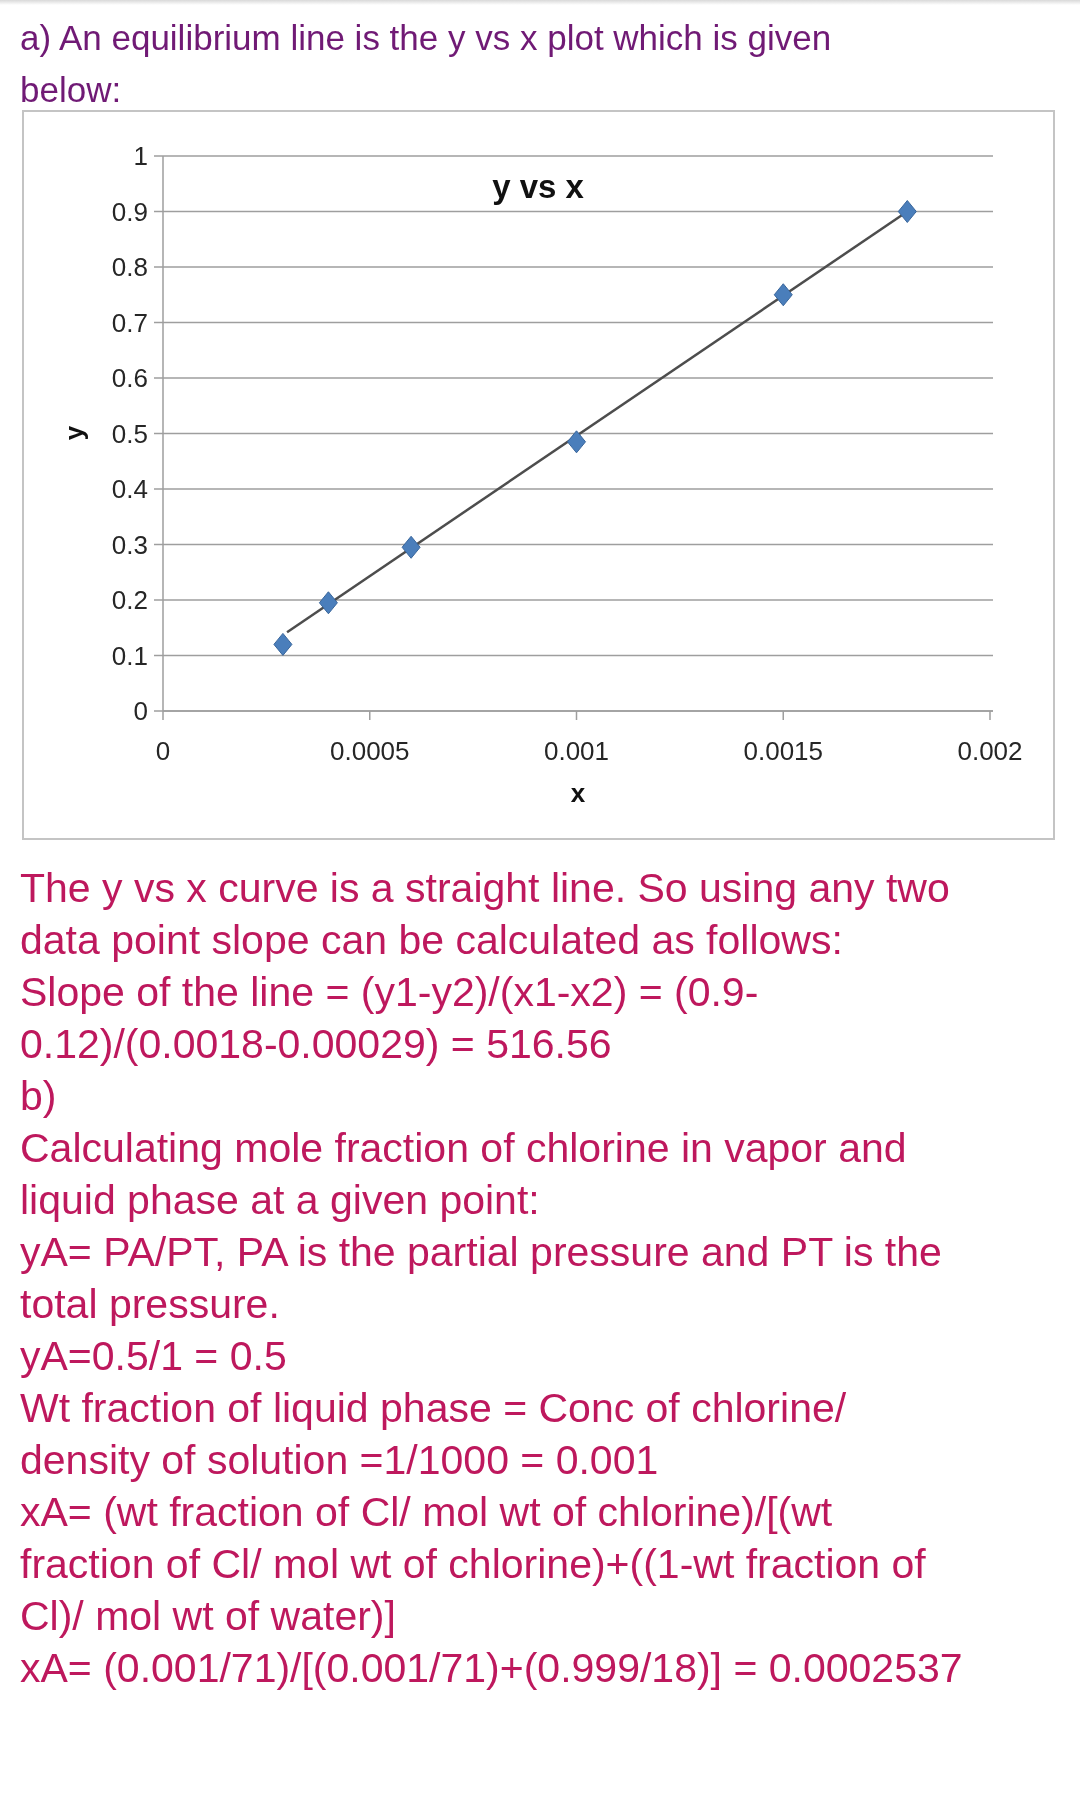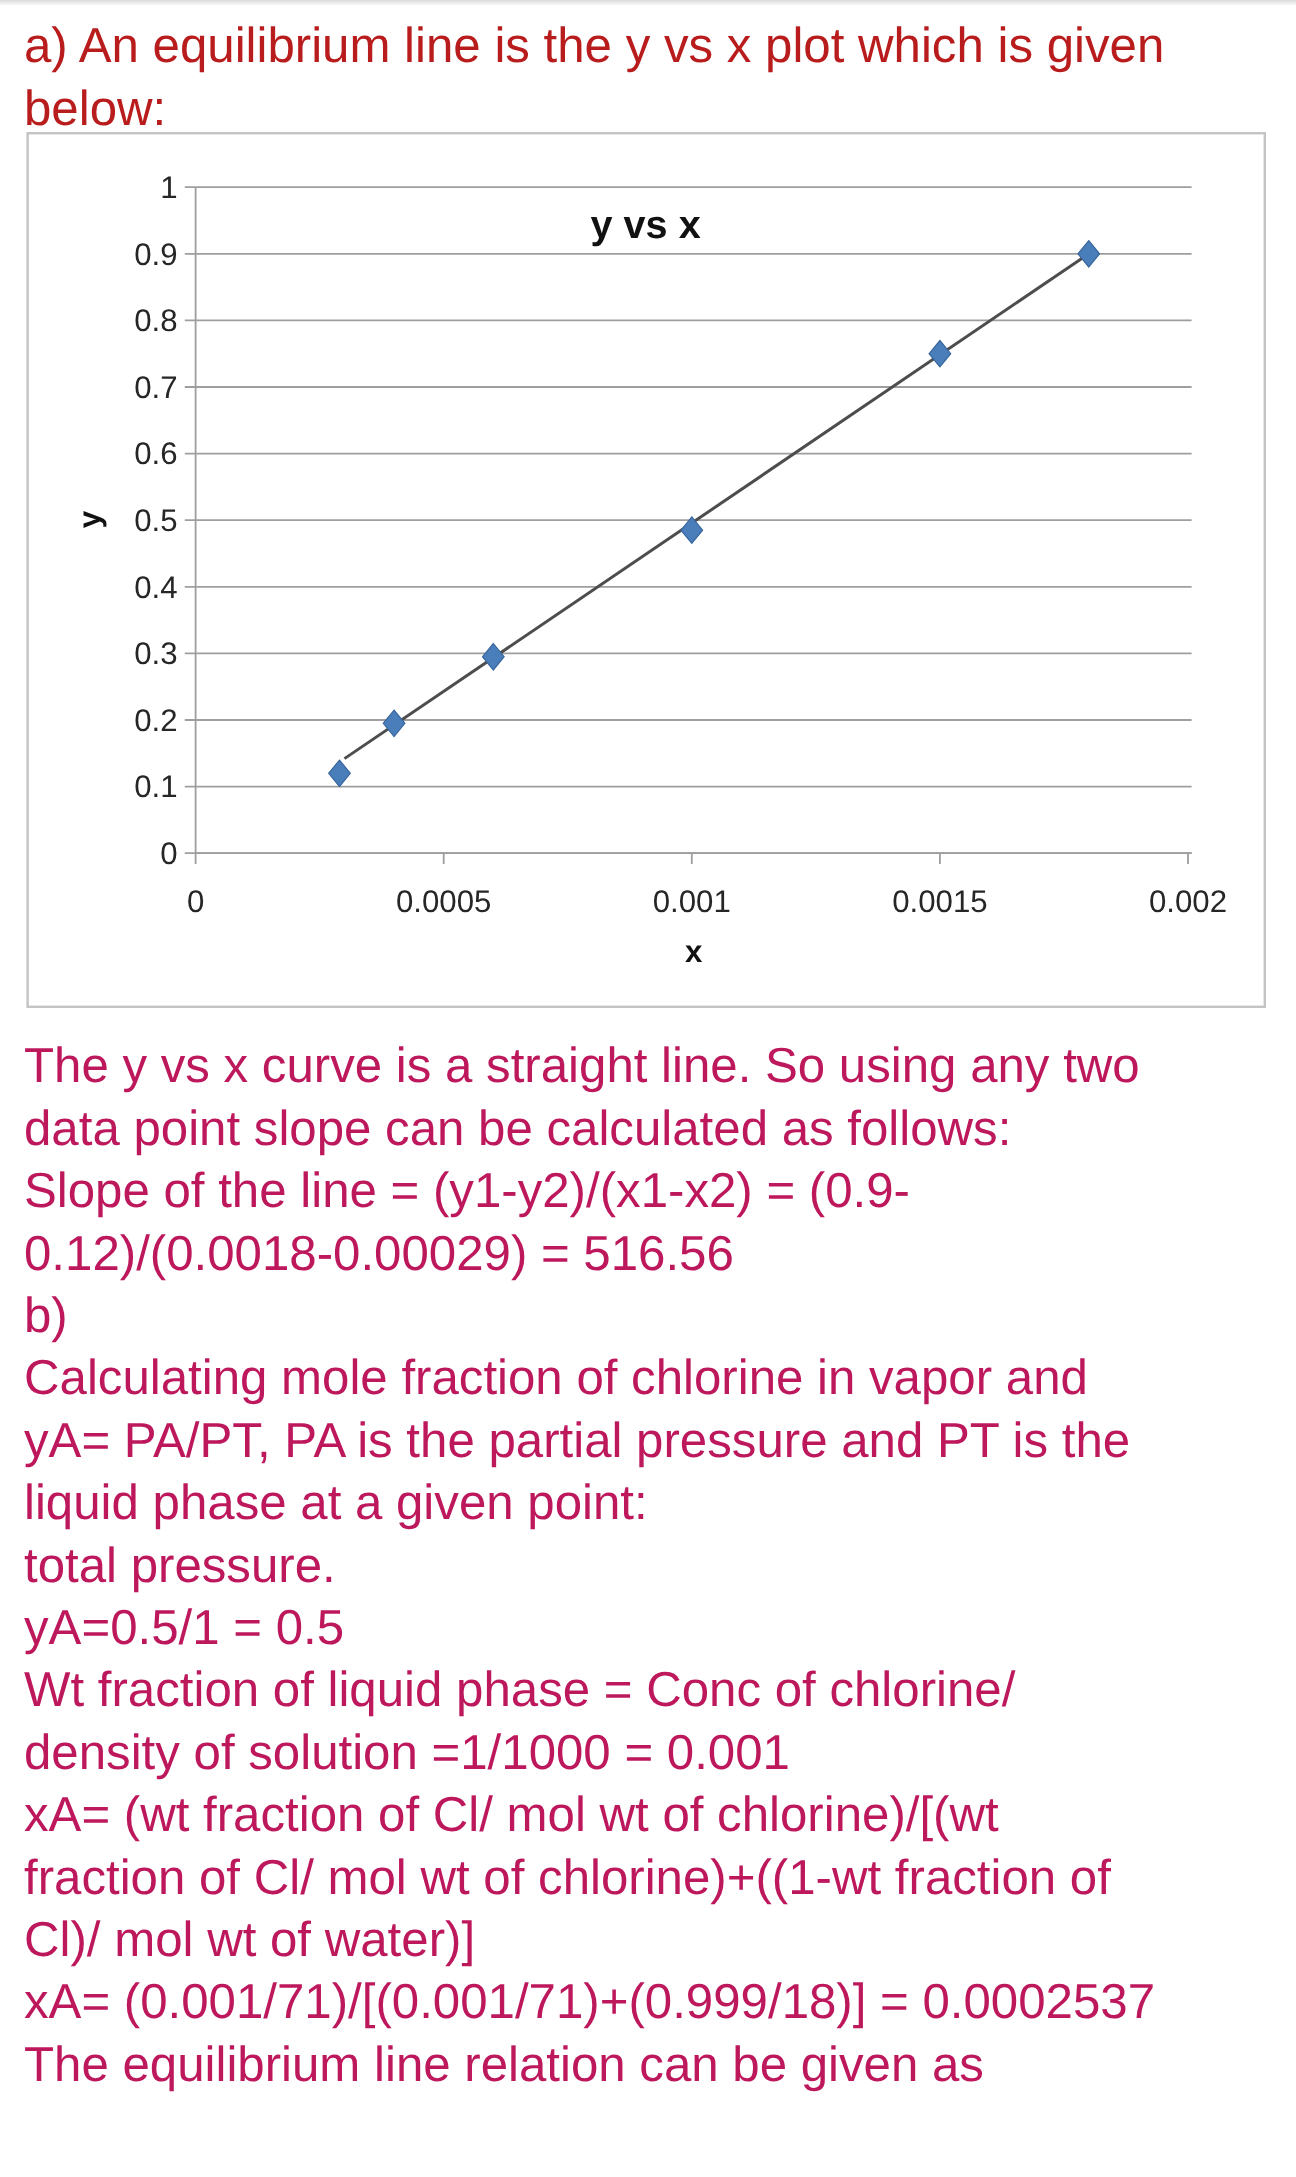--- a/index.html
+++ b/index.html
@@ -11,22 +11,22 @@
     position: relative;
     overflow: hidden;
   }
   .top-edge {
     position: absolute; top: 0; left: 0;
     width: 100%; height: 5px;
     background: linear-gradient(#d9d9d9, #ffffff);
   }
   .header {
     position: absolute; left: 20px; top: 12px;
-    font-size: 41px; line-height: 52px;
-    white-space: nowrap; color: #b91c1c;
+    font-size: 35px; line-height: 52px;
+    white-space: nowrap; color: #701a75;
   }
   .chart-box {
     position: absolute; left: 22px; top: 110px;
     width: 1033px; height: 730px;
     border: 2px solid #c4c4c4;
     background: #ffffff;
     box-sizing: border-box;
   }
   .body-text {
     position: absolute; left: 20px; top: 862px;
@@ -106,24 +106,23 @@
     </svg>
 </div>
 
 <div class="body-text">
     <div>The y vs x curve is a straight line. So using any two</div>
     <div>data point slope can be calculated as follows:</div>
     <div>Slope of the line = (y1-y2)/(x1-x2) = (0.9-</div>
     <div>0.12)/(0.0018-0.00029) = 516.56</div>
     <div>b)</div>
     <div>Calculating mole fraction of chlorine in vapor and</div>
+    <div>liquid phase at a given point:</div>
     <div>yA= PA/PT, PA is the partial pressure and PT is the</div>
-    <div>liquid phase at a given point:</div>
     <div>total pressure.</div>
     <div>yA=0.5/1 = 0.5</div>
     <div>Wt fraction of liquid phase = Conc of chlorine/</div>
     <div>density of solution =1/1000 = 0.001</div>
     <div>xA= (wt fraction of Cl/ mol wt of chlorine)/[(wt</div>
     <div>fraction of Cl/ mol wt of chlorine)+((1-wt fraction of</div>
     <div>Cl)/ mol wt of water)]</div>
     <div>xA= (0.001/71)/[(0.001/71)+(0.999/18)] = 0.0002537</div>
-    <div>The equilibrium line relation can be given as</div>
   </div>
 
 </body></html>

